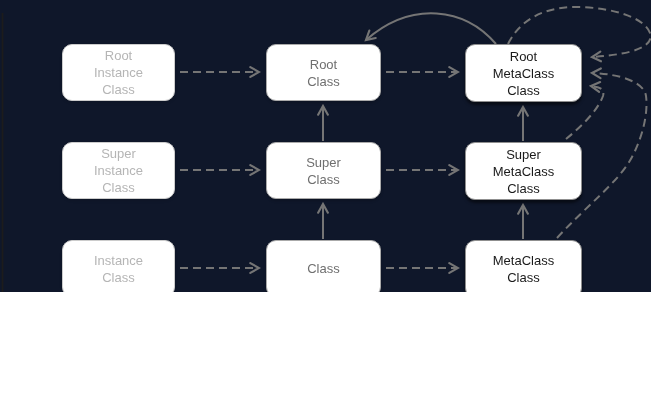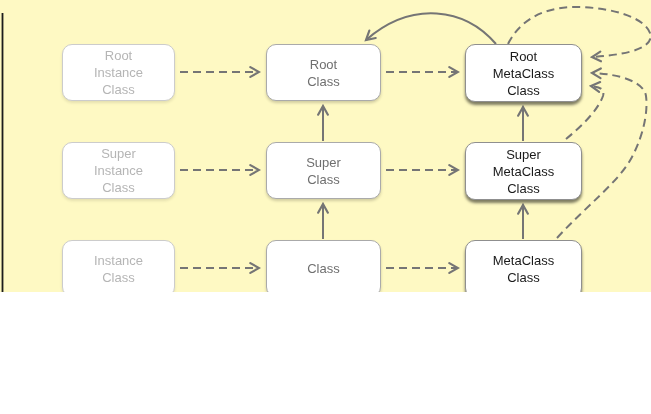--- a/index.html
+++ b/index.html
@@ -1,19 +1,19 @@
 <!DOCTYPE html>
 <html><head>
 <meta charset="utf-8">
 <style>
   html,body{margin:0;padding:0;background:#ffffff;}
   .canvas{
     position:relative;
     width:651px;height:292px;
-    background:#fef9c3;
+    background:#0f172a;
     font-family:"Liberation Sans", sans-serif;
     overflow:hidden;
   }
   .edges-layer{position:absolute;left:0;top:0;width:651px;height:414px;}
   .node{
     position:absolute;
     display:flex;align-items:center;justify-content:center;
     text-align:center;
     background:#ffffff;
     border-radius:10px;

